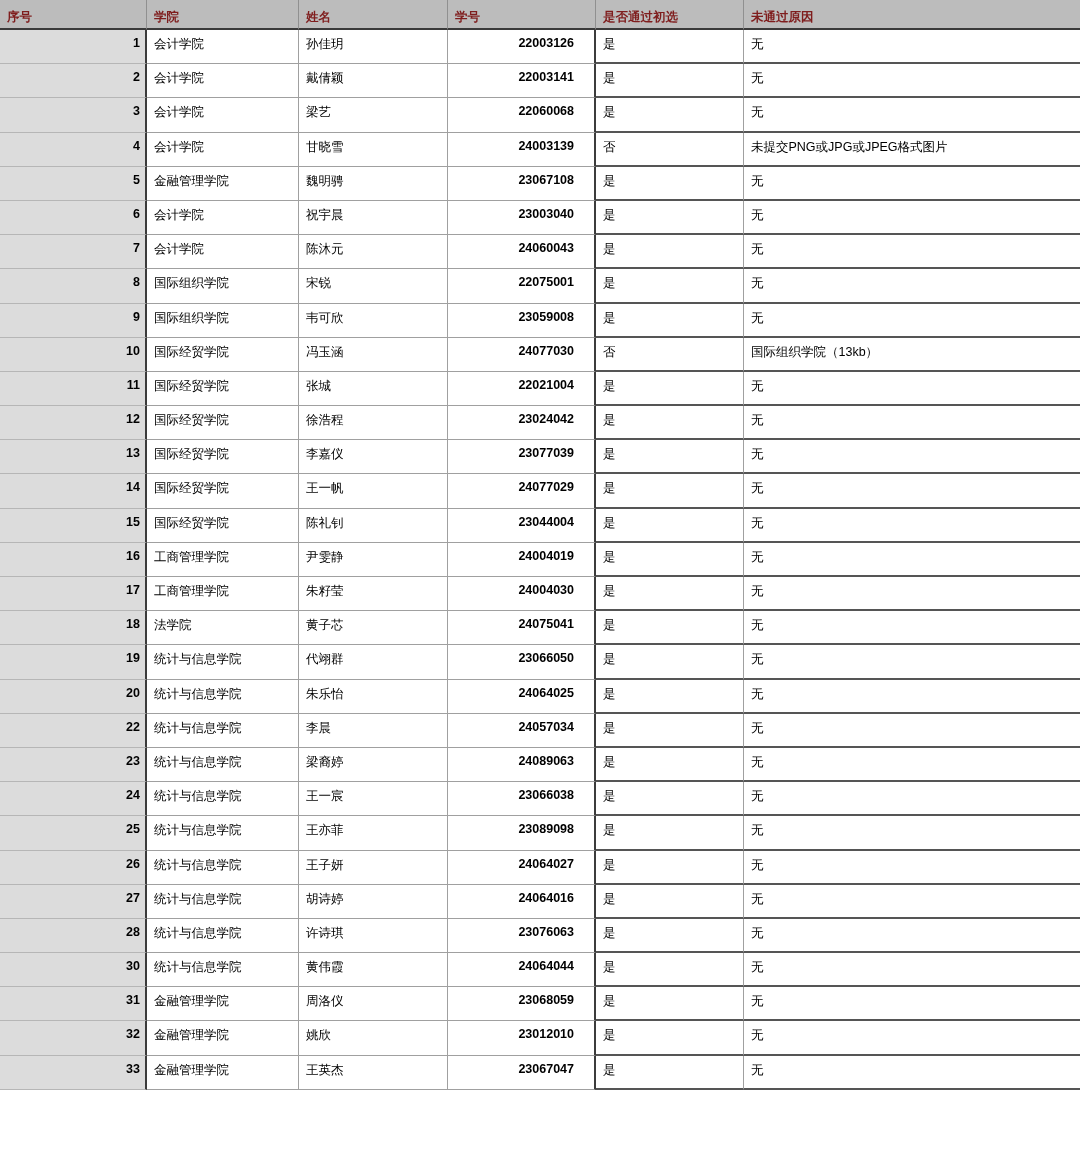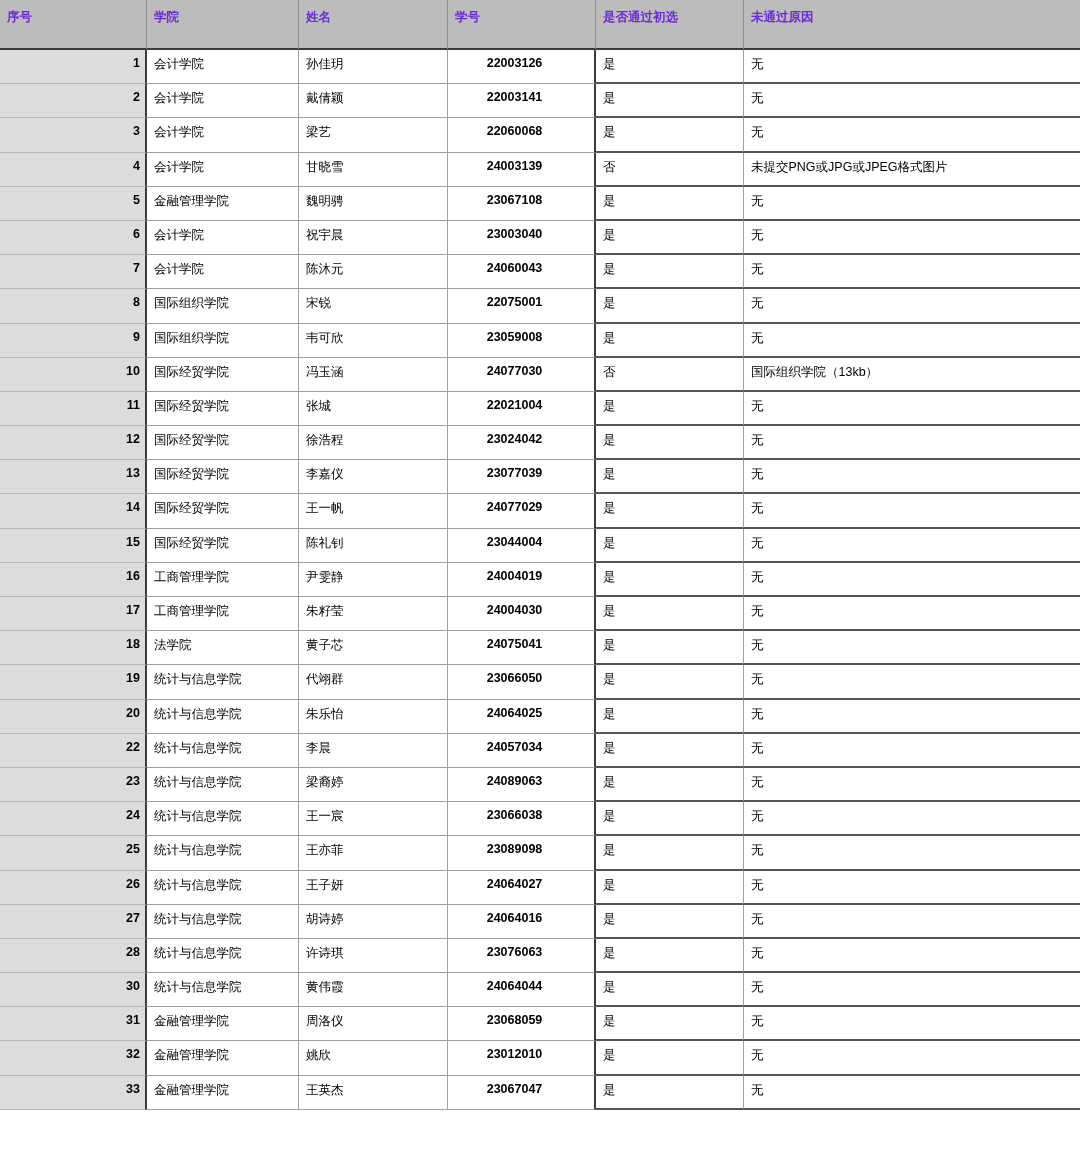--- a/index.html
+++ b/index.html
@@ -16,23 +16,23 @@
     border-spacing: 0;
   }
   col.w-index   { width: 147px; }
   col.w-college { width: 152px; }
   col.w-name    { width: 149px; }
   col.w-sid     { width: 148px; }
   col.w-passed  { width: 148px; }
   col.w-reason  { width: 336px; }
 
   th {
-    height: 50px;
+    height: 30px;
     background: #bcbcbc;
-    color: #6d28d9;
+    color: #7f1d1d;
     font-size: 12.5px;
     font-weight: 700;
     text-align: left;
     vertical-align: top;
     padding: 9px 6px 0 7px;
     border-right: 1px solid #909090;
     border-bottom: 2px solid #3a3a3a;
     white-space: nowrap;
     overflow: hidden;
   }
@@ -53,21 +53,21 @@
   td.c-index {
     background: #dcdcdc;
     font-weight: 700;
     text-align: right;
     padding-right: 5px;
     border-right: 2px solid #3c3c3c;
     border-bottom: 1px solid #b6b6b6;
   }
   td.c-sid {
     font-weight: 700;
-    text-align: center;
+    text-align: right;
     padding-right: 20px;
     border-right: 2px solid #3c3c3c;
   }
   td.c-passed {
     border-bottom: 2px solid #555555;
   }
   td.c-reason {
     border-bottom: 2px solid #555555;
     border-right: none;
   }

